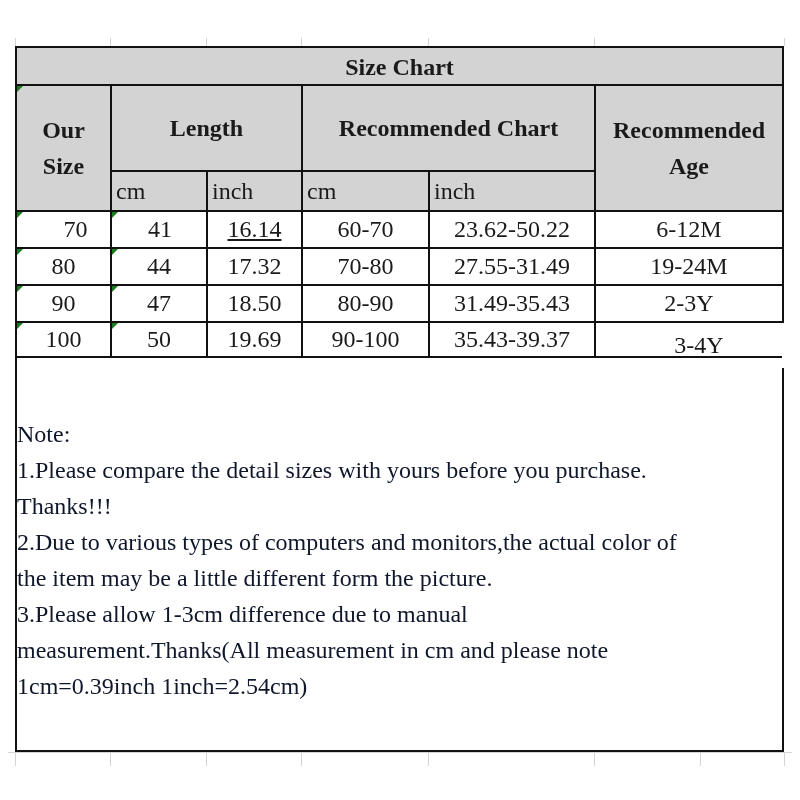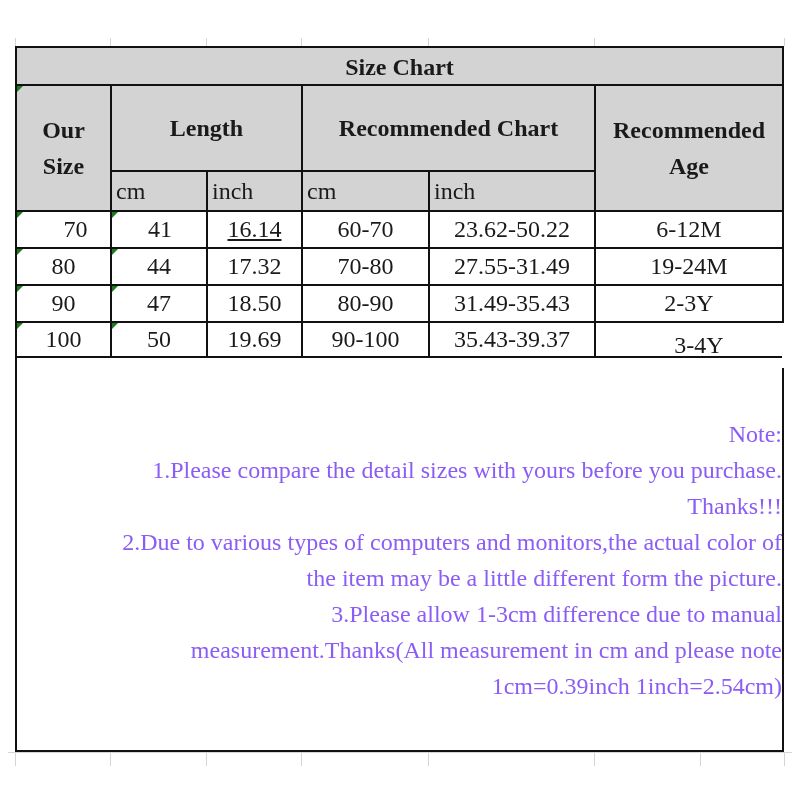--- a/index.html
+++ b/index.html
@@ -18,22 +18,22 @@
   }
   .hdr { background:#d3d3d3; font-weight:bold; font-size:24px; line-height:36px; }
   .sub { background:#d3d3d3; justify-content:flex-start; padding-left:4px; font-size:24px; }
   .data { font-size:24px; background:#fff; }
   .vline { position:absolute; width:2px; background:#111; }
   .hline { position:absolute; height:2px; background:#111; }
   .tri {
     position:absolute; width:0; height:0; border-top:6px solid #1e7a1e; border-right:6px solid transparent;
   }
   .note {
-    position:absolute; left:0; top:310px; width:765px; text-align:right;
-    color:#8b5cf6; font-size:24px; line-height:36px;
+    position:absolute; left:0; top:310px; width:765px; text-align:left;
+    color:#0f172a; font-size:24px; line-height:36px;
   }
   .note div { white-space:nowrap; }
 </style>
 </head>
 <body>
 
 <div class="gridtick" style="left:15px;top:38px;width:1px;height:8px;"></div>
 <div class="gridtick" style="left:110px;top:38px;width:1px;height:8px;"></div>
 <div class="gridtick" style="left:206px;top:38px;width:1px;height:8px;"></div>
 <div class="gridtick" style="left:301px;top:38px;width:1px;height:8px;"></div>

